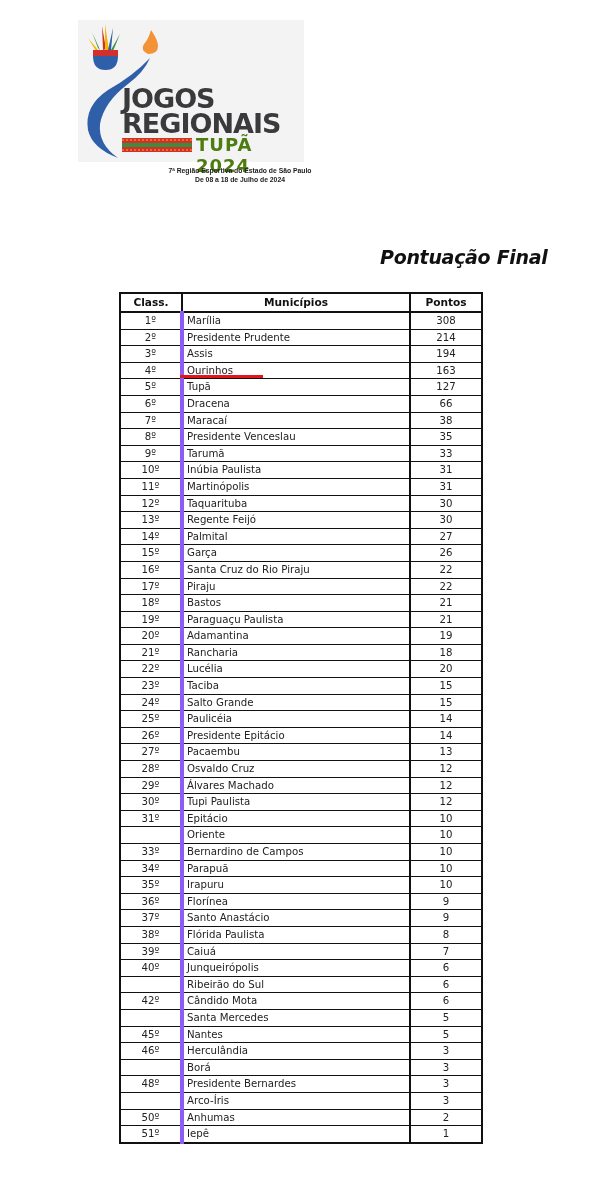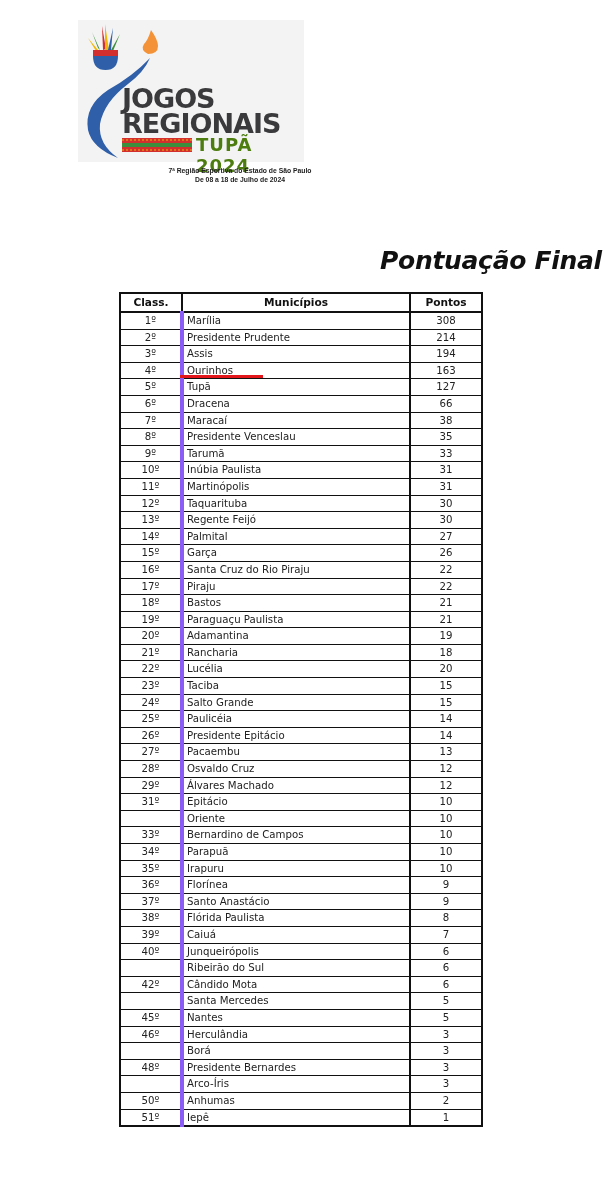--- a/index.html
+++ b/index.html
@@ -6,21 +6,21 @@
   body { width:608px; height:1200px; position:relative; overflow:hidden; font-family:"Liberation Sans", sans-serif; }
   .logo { position:absolute; left:78px; top:20px; width:226px; height:142px; background:#f3f3f4; }
   .logo svg { position:absolute; left:0; top:0; }
   .logo-word { position:absolute; left:44px; font-family:"DejaVu Sans", sans-serif; font-weight:bold; color:#3a3a3c; letter-spacing:-1px; }
   .logo-word.l1 { top:63px; font-size:27px; }
   .logo-word.l2 { top:88px; font-size:27px; }
   .logo-city { position:absolute; left:118px; top:114px; font-family:"DejaVu Sans", sans-serif; font-weight:bold; font-size:18px; color:#4d7c0f; letter-spacing:1px; }
   .subtitle { position:absolute; left:130px; width:220px; text-align:center; font-family:Liberation Sans, sans-serif; font-weight:bold; font-size:6.8px; color:#222; }
   .subtitle.s1 { top:167px; }
   .subtitle.s2 { top:176px; }
-  .doc-title { position:absolute; left:380px; top:246px; font-family:"DejaVu Sans", sans-serif; font-style:italic; font-weight:bold; font-size:25px; color:#111; letter-spacing:-0.3px; }
+  .doc-title { position:absolute; left:380px; top:246px; font-family:"DejaVu Sans", sans-serif; font-style:italic; font-weight:bold; font-size:19px; color:#111; letter-spacing:-0.3px; }
   table.rank { position:absolute; left:119px; top:292px; border-collapse:collapse; font-family:"DejaVu Sans", sans-serif; font-size:10.2px; color:#222; }
   table.rank th, table.rank td { border:1px solid #111; padding:0; height:15.6px; line-height:15.6px; }
   table.rank th { font-weight:bold; height:17px; line-height:17px; font-size:10.6px; color:#111; }
   table.rank { border:2.5px solid #111; }
   table.rank th { border-bottom:2px solid #111; }
   col.c1 { width:62px; } col.c2 { width:228px; } col.c3 { width:72px; }
   .c-class, .c-pts { text-align:center; }
   .c-mun { text-align:left; padding-left:3px !important; }
   table.rank td.c-class { border-right:4px solid #8b5cf6;text-align:center; }
   table.rank td.c-mun { border-right:2px solid #111; }
@@ -217,20 +217,25 @@
         <td class="c-class">28º</td>
         <td class="c-mun">Osvaldo Cruz</td>
         <td class="c-pts">12</td>
       </tr>
       <tr>
         <td class="c-class">29º</td>
         <td class="c-mun">Álvares Machado</td>
         <td class="c-pts">12</td>
       </tr>
       <tr>
+        <td class="c-class">30º</td>
+        <td class="c-mun">Tupi Paulista</td>
+        <td class="c-pts">12</td>
+      </tr>
+      <tr>
         <td class="c-class">31º</td>
         <td class="c-mun">Epitácio</td>
         <td class="c-pts">10</td>
       </tr>
       <tr>
         <td class="c-class"></td>
         <td class="c-mun">Oriente</td>
         <td class="c-pts">10</td>
       </tr>
       <tr>

